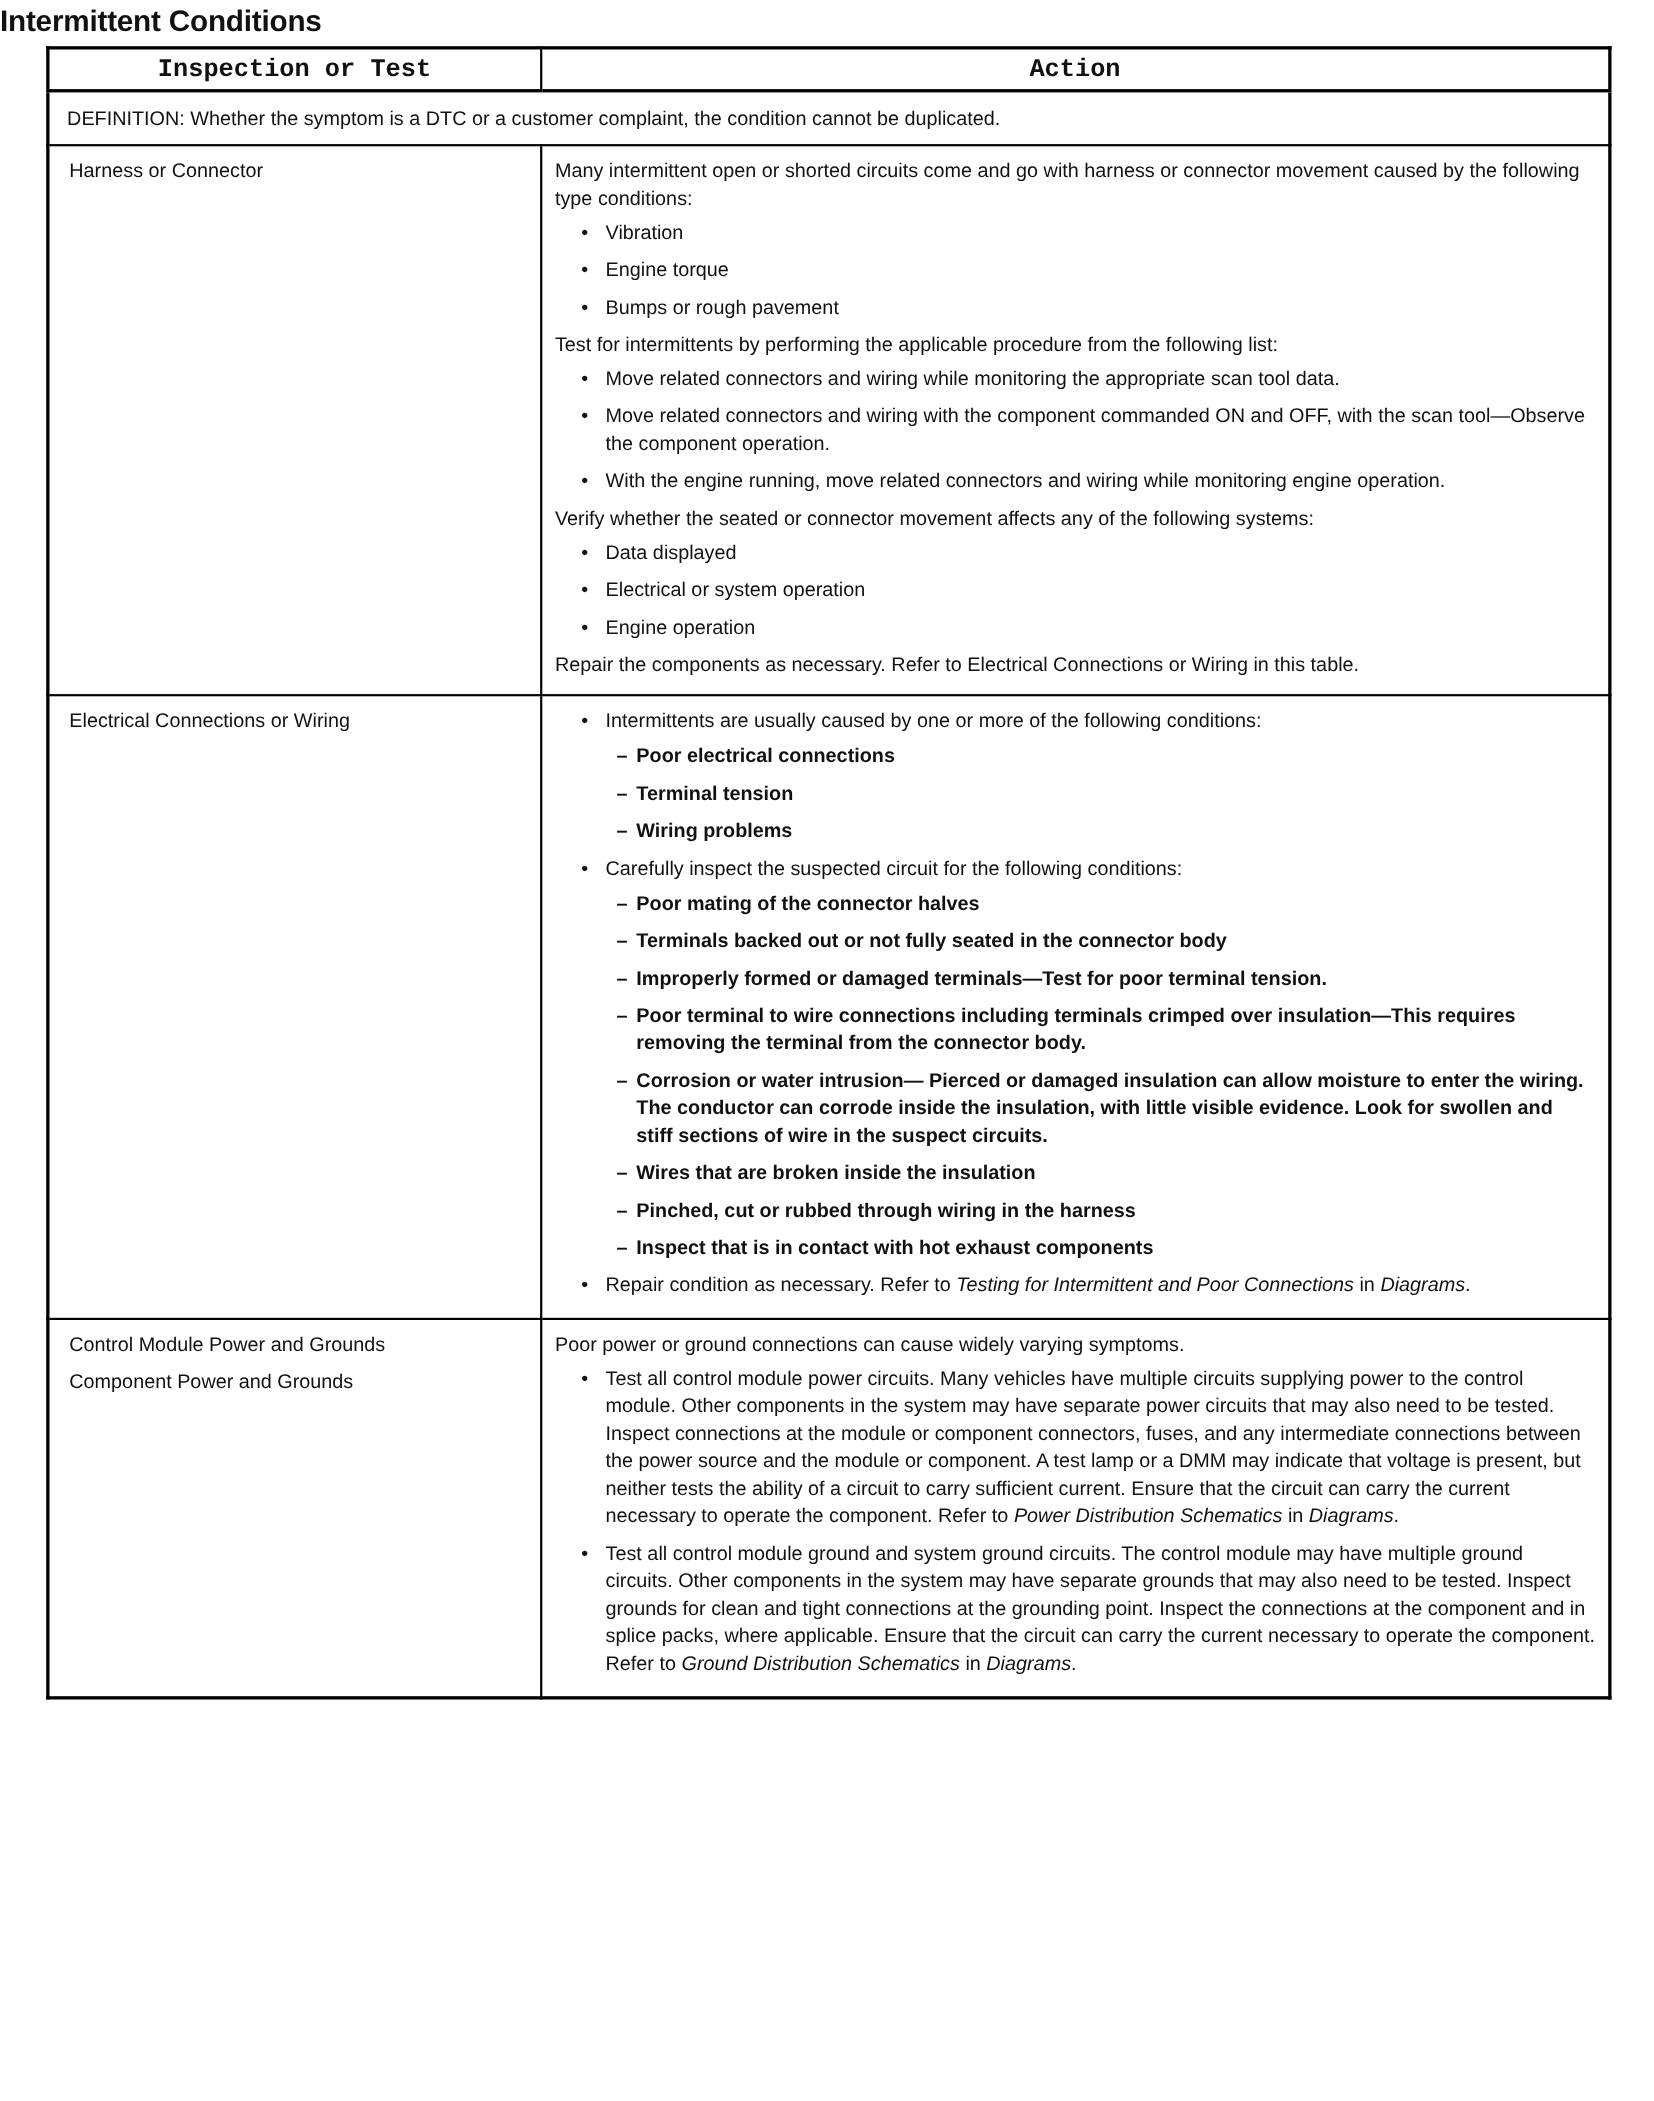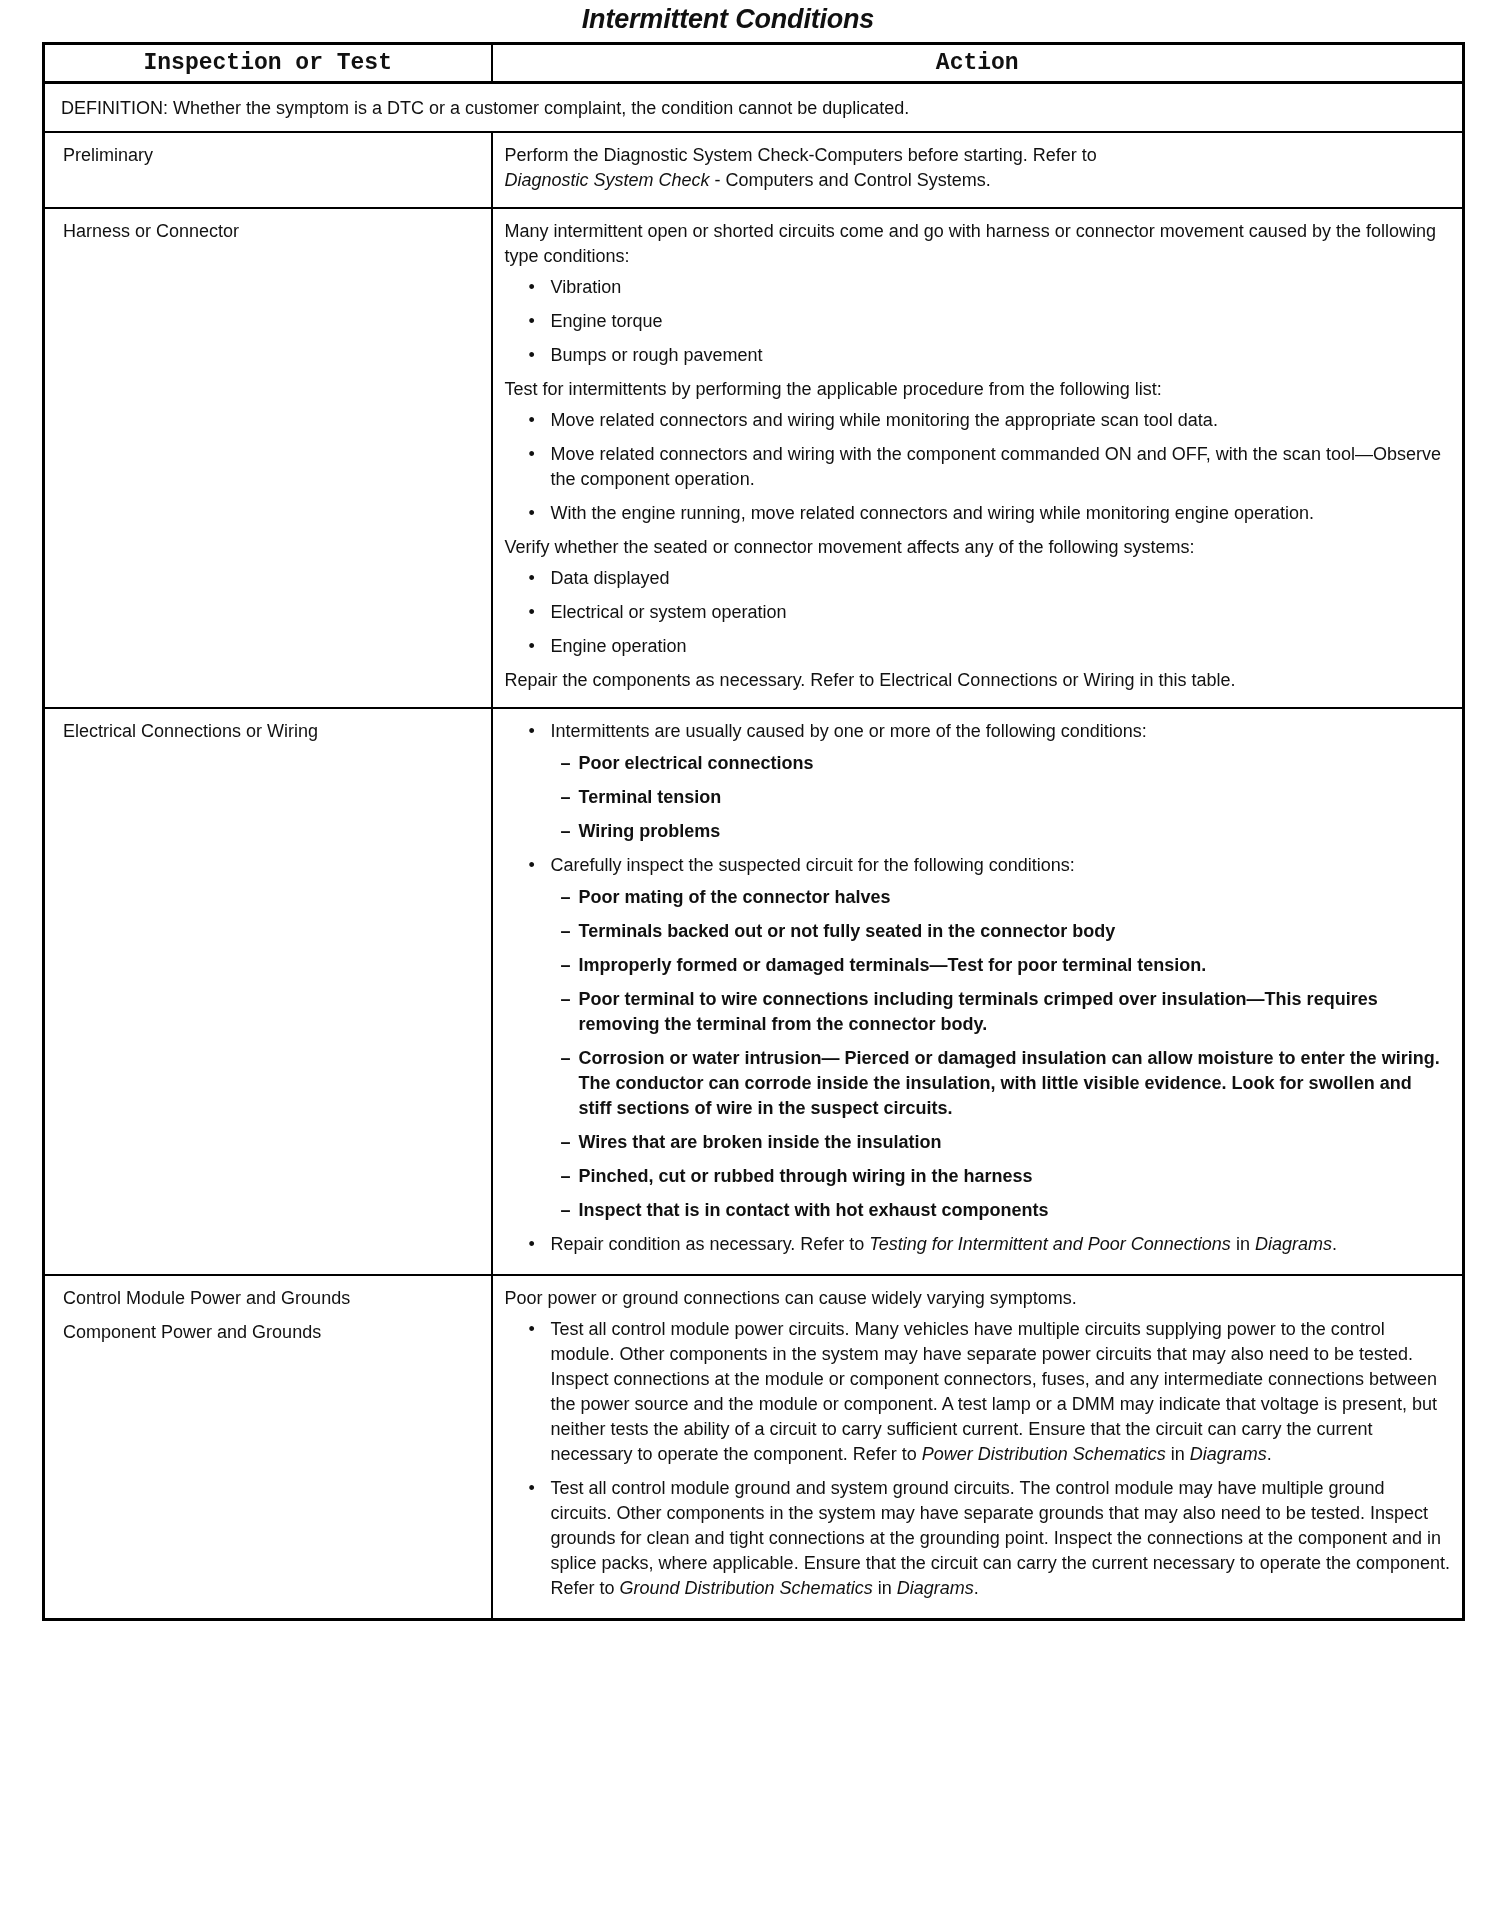--- a/index.html
+++ b/index.html
@@ -1,22 +1,22 @@
 <!DOCTYPE html>
 <html><head>
 <meta charset="utf-8">
 <style>
   html, body { margin: 0; padding: 0; background: #ffffff; }
   body {
     width: 1504px; height: 1910px; position: relative; overflow: hidden;
     font-family: "Liberation Sans", sans-serif; color: #111;
   }
   .title {
-    position: absolute; left: 0; top: 4px; width: 1456px; text-align: center;
-    font-weight: bold; font-size: 27px; letter-spacing: -0.2px; font-style: italic;
+    position: absolute; left: 0; top: 4px; width: 1456px; 
+    font-weight: bold; font-size: 27px; letter-spacing: -0.2px;
   }
   table.main {
     position: absolute; left: 42px; top: 42px; width: 1420px;
     border-collapse: collapse; table-layout: fixed;
     border: 3px solid #000;
   }
   table.main col.c1 { width: 448px; }
   table.main col.c2 { width: 972px; }
   table.main th, table.main td {
     border: 2px solid #000; vertical-align: top; font-size: 18px; line-height: 25px;
@@ -53,31 +53,20 @@
     </colgroup>
   <tbody>
       <tr class="hdr">
     <th>Inspection or Test</th>
     <th>Action</th>
   </tr>
   <tr>
     <td class="def" colspan="2">DEFINITION: Whether the symptom is a DTC or a customer complaint, the condition cannot be duplicated.</td>
   </tr>
 
-  <tr class="r-prelim">
-    <td class="left">
-      <div>Preliminary</div>
-    </td>
-    <td class="right">
-      <div class="para">
-        <span>Perform the Diagnostic System Check-Computers before starting. Refer to</span><br>
-        <em>Diagnostic System Check</em><span> - Computers  and  Control  Systems.</span>
-      </div>
-    </td>
-  </tr>
 
   <tr>
     <td class="left">
       <div>Harness or Connector</div>
     </td>
     <td class="right">
       <div class="para">Many intermittent open or shorted circuits come and go with harness or connector movement caused by the following type conditions:</div>
       <ul class="bul">
         <li>Vibration</li>
         <li>Engine torque</li>

